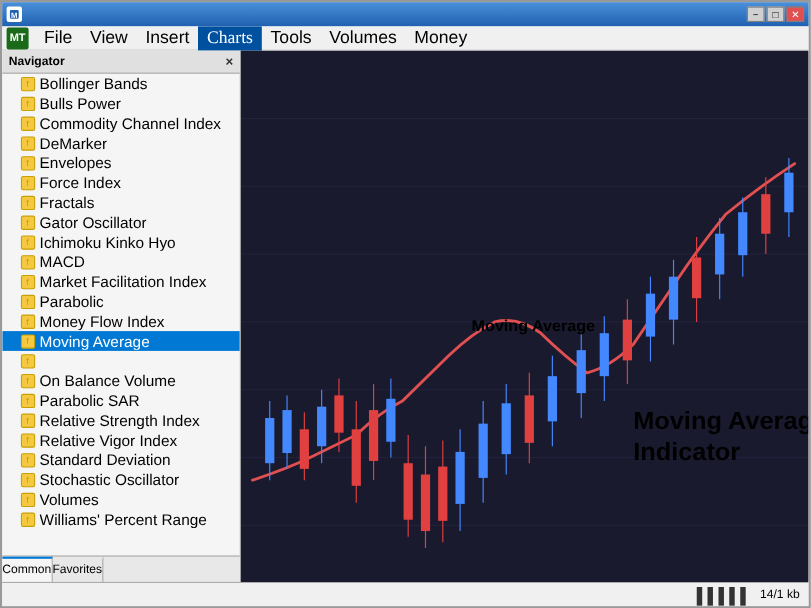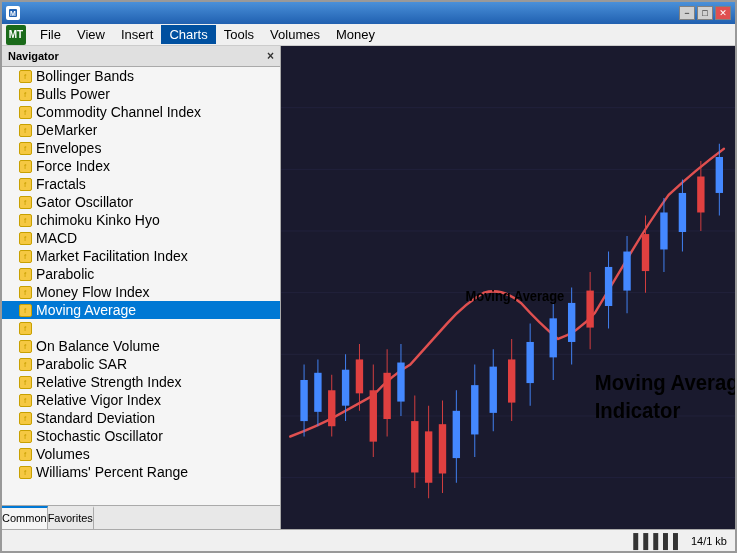--- a/index.html
+++ b/index.html
@@ -87,34 +87,34 @@
       display: flex;
       align-items: center;
       justify-content: center;
       color: white;
       font-size: 10px;
       font-weight: bold;
     }
     .menu-item {
       padding: 2px 8px;
       cursor: pointer;
-      font-size: 13px;
-    }
-    .menu-item.active { background: #0050a0; color: white; }
+      font-size: 16px;
+    }
+    .menu-item.active { background: #0050a0; color: white; font-family: Liberation Serif, serif; }
 
     
     .main-content {
       display: flex;
       flex: 1;
       overflow: hidden;
     }
 
     
     .navigator {
-      width: 279px;
+      width: 217px;
       background: #f5f5f5;
       border-right: 1px solid #aaa;
       display: flex;
       flex-direction: column;
       flex-shrink: 0;
     }
     .navigator-title {
       background: #e0e0e0;
       padding: 3px 6px;
       font-size: 11px;

